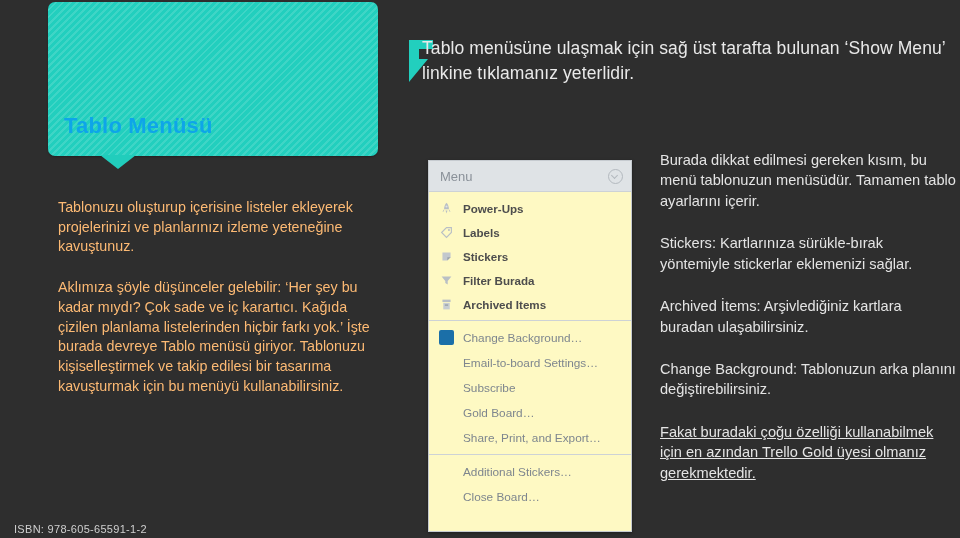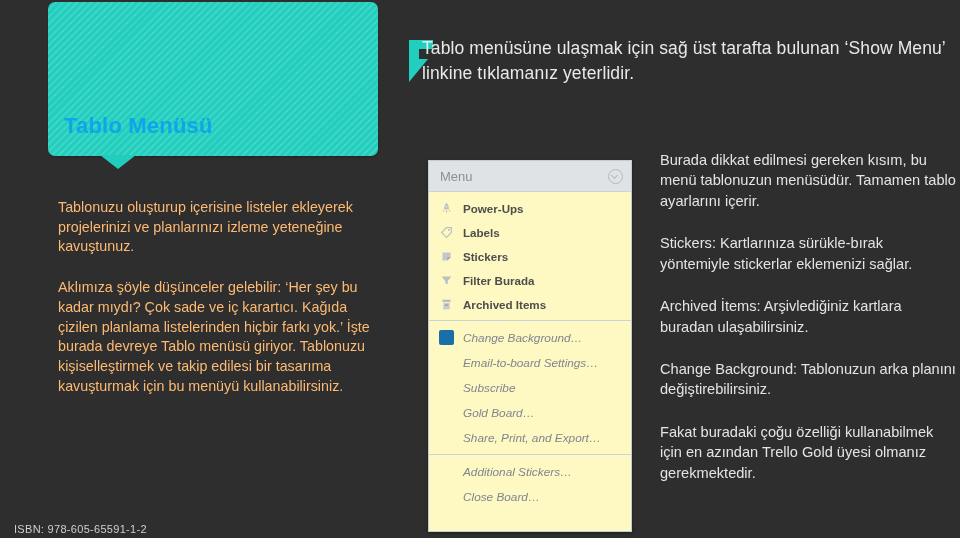--- a/index.html
+++ b/index.html
@@ -109,21 +109,21 @@
     left: 660px;
     top: 150px;
     width: 296px;
   }
   .right-col p {
     margin: 0 0 22px 0;
     font-size: 14.6px;
     line-height: 1.40;
     color: #e4e4e4;
   }
-  .right-col p:last-child { margin-bottom: 12px; }
+  .right-col p:last-child { margin-bottom: 12px; text-decoration: underline; }
 
   
   .menu-panel {
     position: absolute;
     left: 428px;
     top: 160px;
     width: 202px;
     height: 370px;
     background: #fef9c3;
     border: 1px solid #c6cbd0;
@@ -159,21 +159,21 @@
     left: 3px;
     top: 3px;
     width: 4px;
     height: 4px;
     border-right: 1.3px solid #b3b9bf;
     border-bottom: 1.3px solid #b3b9bf;
     transform: rotate(45deg);
   }
 
   .menu-group { padding: 4px 8px 4px 0; }
-  .menu-group + .menu-group { border-top: 1px solid #cdd2d6; font-style: italic; }
+  .menu-group + .menu-group { border-top: 1px solid #cdd2d6; }
 
   .menu-item {
     height: 24px;
     display: flex;
     align-items: center;
     padding: 0 10px;
     box-sizing: border-box;
   }
   .menu-item .mi-ico {
     width: 15px;

